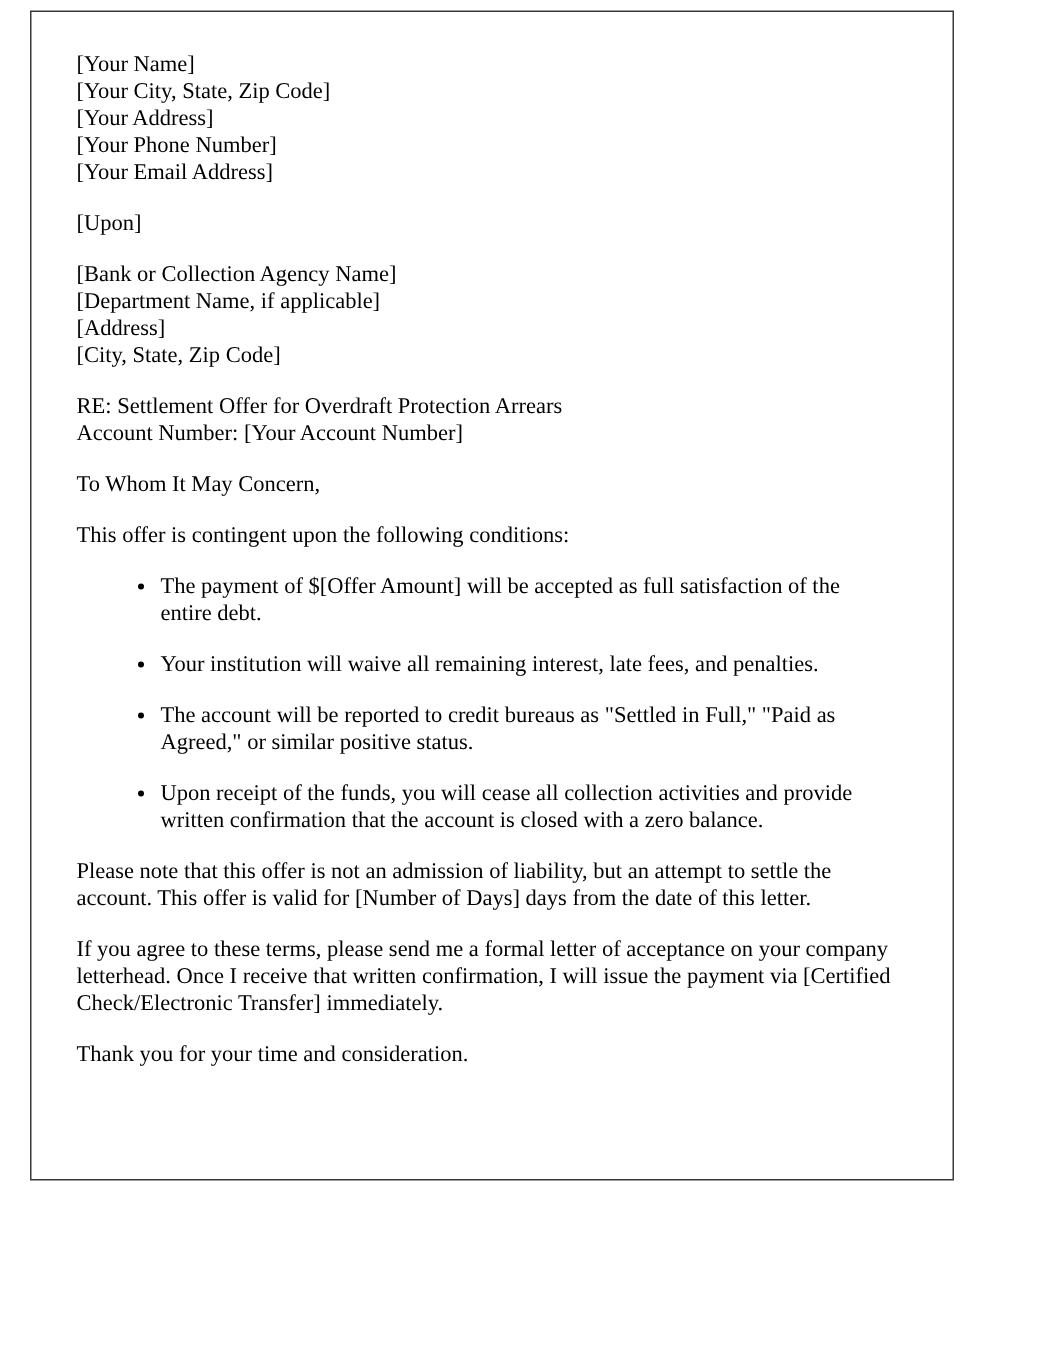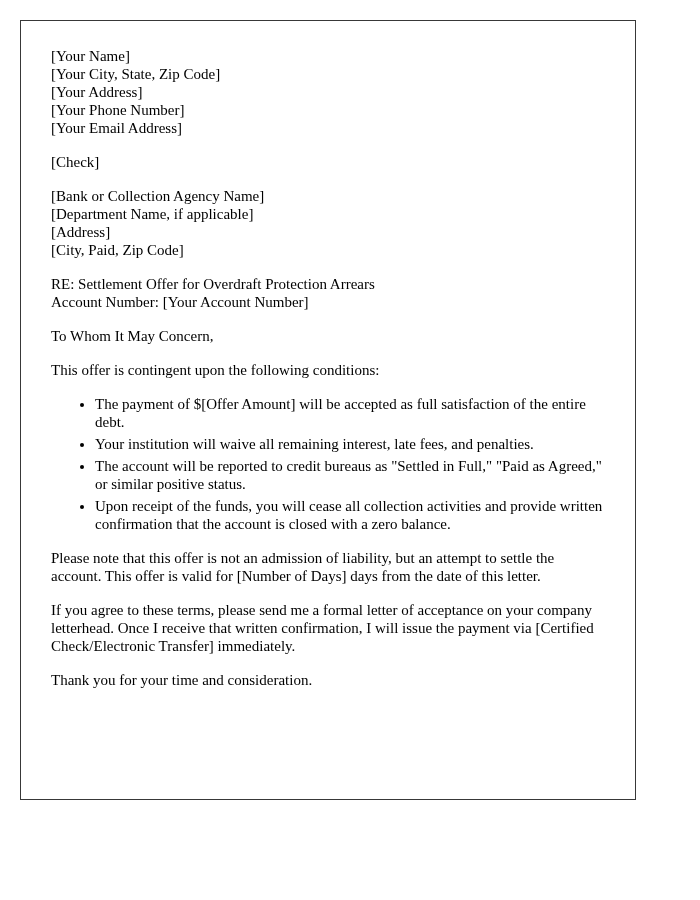--- a/index.html
+++ b/index.html
@@ -10,21 +10,21 @@
   body {
     width: 700px;
     height: 900px;
     position: relative;
     font-family: "Liberation Serif", "DejaVu Serif", serif;
     color: #000000;
   }
   .letter-frame {
     position: absolute;
     left: 20px;
-    top: 20px;
+    top: 7px;
     width: 616px;
     height: 780px;
     border: 1px solid #383838;
     box-sizing: border-box;
     overflow: hidden;
     background: #ffffff;
   }
   .letter-content {
     padding: 26px 28px 0 30px;
     font-size: 15px;
@@ -40,45 +40,45 @@
     display: block;
   }
   .subject-line {
     font-weight: normal;
   }
   ul.conditions-list {
     margin: 16px 0;
     padding-left: 40px;
   }
   ul.conditions-list li {
-    margin: 4px;
+    margin: 16px;
     padding: 0;
   }
 </style>
 </head>
 <body>
 
 <div class="letter-frame">
   <div class="letter-content">
 
     <div class="block">
       <span class="line">[Your Name]</span>
       <span class="line">[Your City, State, Zip Code]</span>
       <span class="line">[Your Address]</span>
       <span class="line">[Your Phone Number]</span>
       <span class="line">[Your Email Address]</span>
     </div>
 
-    <div class="block">[Check]</div>
+    <div class="block">[Upon]</div>
 
     <div class="block">
       <span class="line">[Bank or Collection Agency Name]</span>
       <span class="line">[Department Name, if applicable]</span>
       <span class="line">[Address]</span>
-      <span class="line">[City, Paid, Zip Code]</span>
+      <span class="line">[City, State, Zip Code]</span>
     </div>
 
     <div class="block">
       <span class="line subject-line">RE: Settlement Offer for Overdraft Protection Arrears</span>
       <span class="line">Account Number: [Your Account Number]</span>
     </div>
 
     <div class="block">To Whom It May Concern,</div>
 
 

